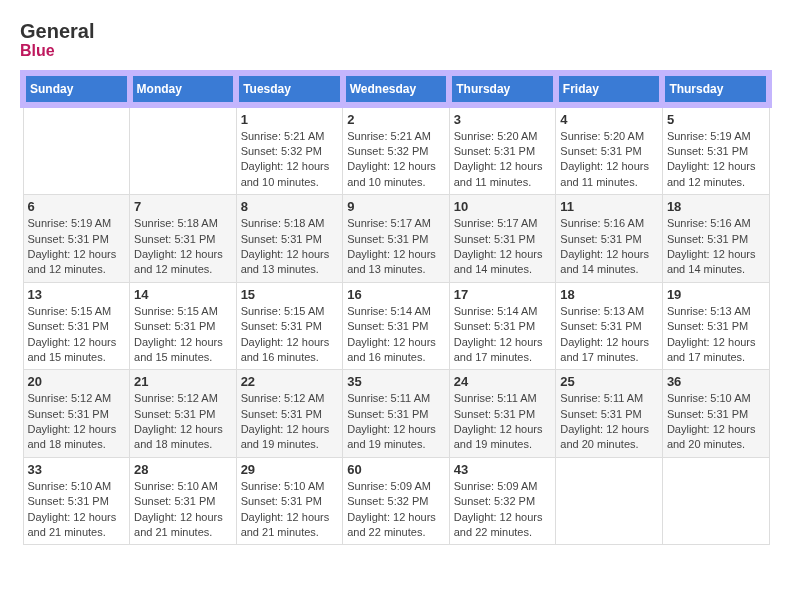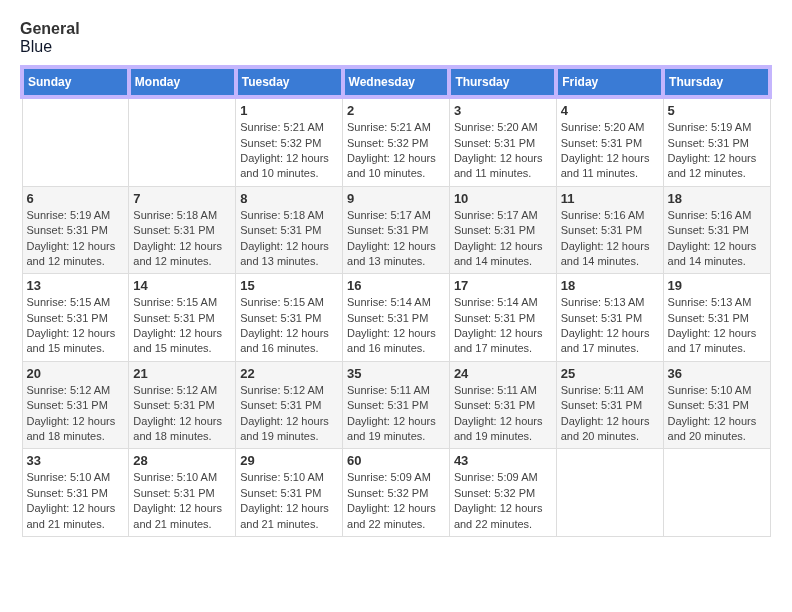--- a/index.html
+++ b/index.html
@@ -37,21 +37,21 @@
       width: 100%;
       border-collapse: collapse;
       font-size: 11px;
     }
     .calendar th {
       background: #3a7bd5;
       color: #fff;
       padding: 6px 4px;
       text-align: left;
       font-size: 12px;
-      border: 4px solid #c4b5fd;
+      border: 6px solid #c4b5fd;
     }
     .calendar td {
       border: 1px solid #ddd;
       vertical-align: top;
       padding: 4px;
       width: calc(100% / 7);
       min-height: 80px;
       background: #fff;
     }
     .calendar tr:nth-child(even) td {
@@ -72,22 +72,22 @@
       background: #fff !important;
     }
   </style>
 </head>
 <body>
 
 <div class="header">
   <div class="logo">
 
     <div style="display:flex;flex-direction:column;line-height:1.1;">
-      <span style="font-size:16px;font-weight:bold;color:#333;">General</span>
-      <span style="font-size:16px;font-weight:normal;color:#0f172a;">Blue</span>
+      <span style="font-size:20px;font-weight:bold;color:#333;">General</span>
+      <span style="font-size:16px;font-weight:bold;color:#be185d;">Blue</span>
     </div>
   </div>
   <div class="title-block">
     <div class="month-title"></div>
     <div class="location-title"></div>
   </div>
 </div>
 
 <table class="calendar">
   <thead>

